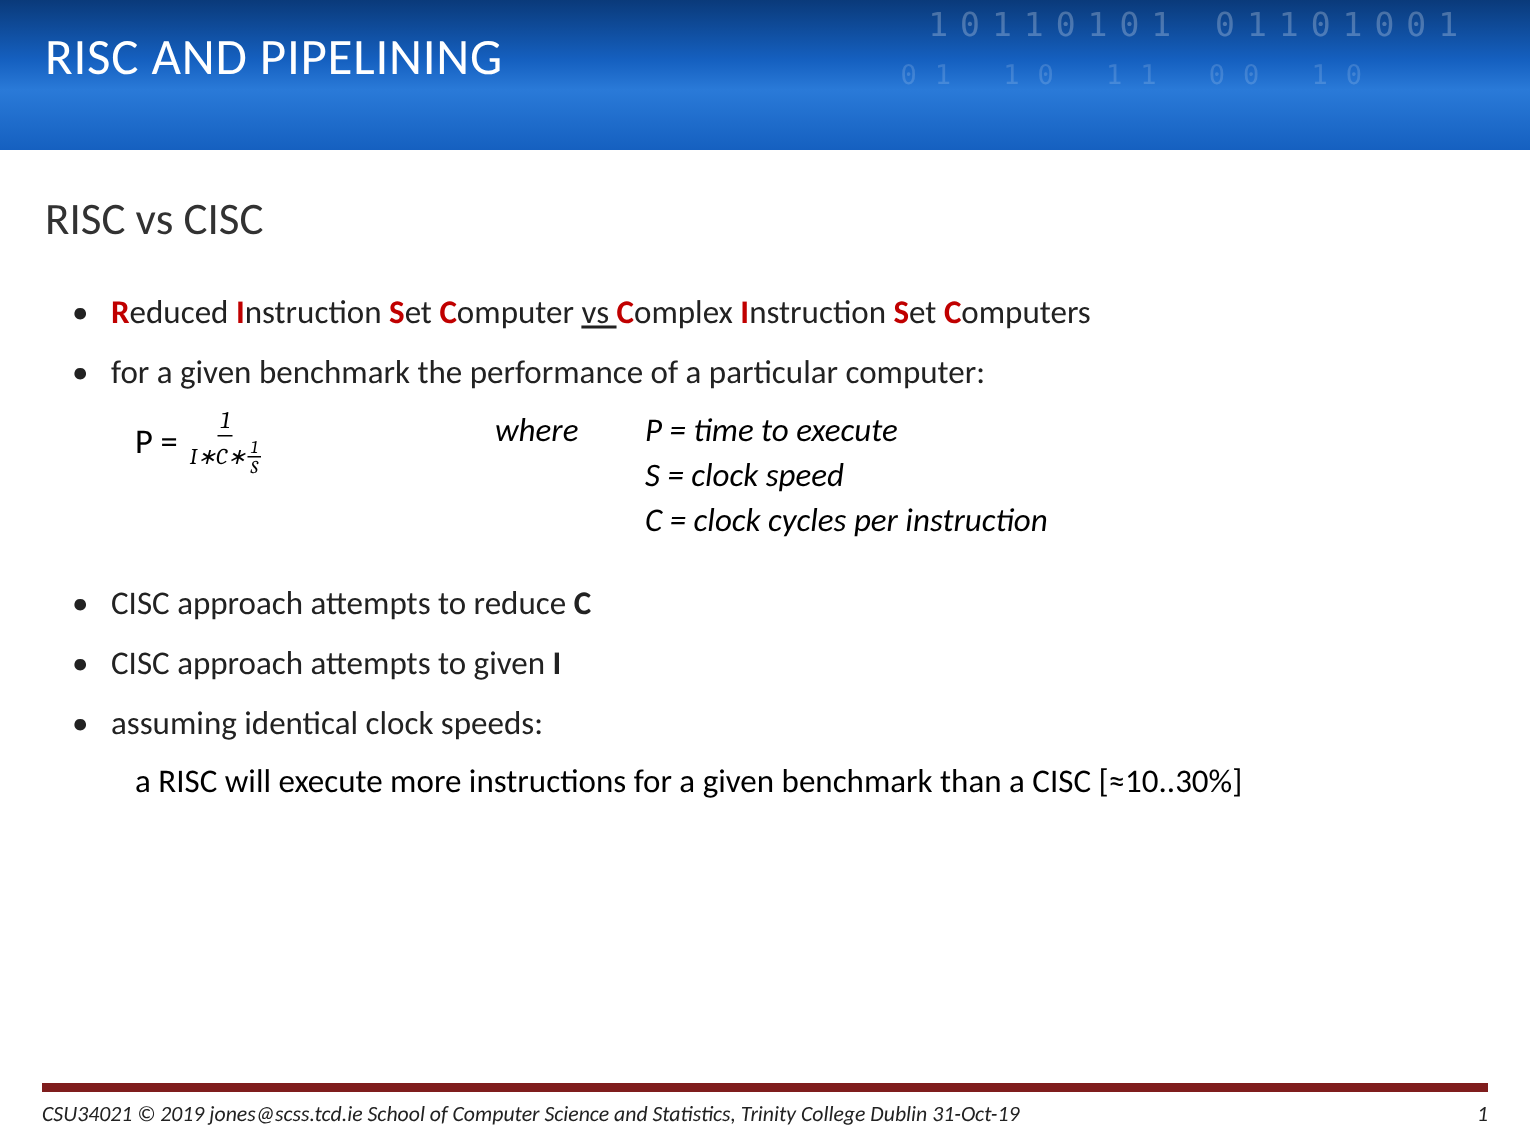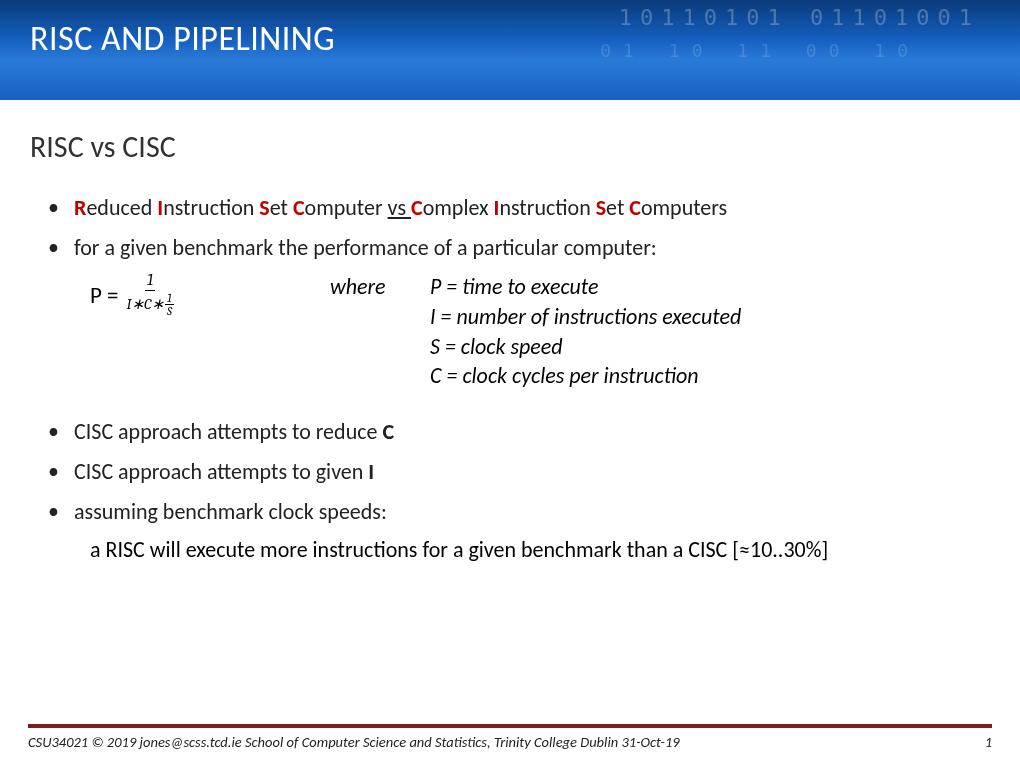--- a/index.html
+++ b/index.html
@@ -139,21 +139,21 @@
     .indent {
       margin-left: 60px;
       font-size: 22px;
       margin-bottom: 22px;
     }
     .footer {
       position: absolute;
       bottom: 14px;
       left: 28px;
       right: 28px;
-      border-top: 4px solid #7f1d1d;
+      border-top: 6px solid #7f1d1d;
       padding-top: 5px;
       font-size: 14.5px;
       color: #222;
       display: flex;
       justify-content: space-between;
       font-style: italic;
     }
     .footer .pg { font-style: italic; }
   </style>
 </head>
@@ -187,34 +187,33 @@
             <span>∗</span>
           <span class="mini-frac">
             <span class="mt">1</span>
             <span class="mb">S</span>
           </span>
         </span>
       </span>
     </div>
     <div class="where-block">
       <div><span class="wh-label">where</span><span>P = time to execute</span></div>
-      <div><span class="wh-label"></span><span>I = number of instructions executed</span></div>
       <div><span class="wh-label"></span><span>S = clock speed</span></div>
       <div><span class="wh-label"></span><span>C = clock cycles per instruction</span></div>
     </div>
   </div>
 
   <ul class="bullets">
     <li>
       <span>CISC approach attempts to reduce </span><span class="b">C</span>
     </li>
     <li class="gap">
       <span>CISC approach attempts to given </span><span class="b">I</span>
     </li>
-    <li>assuming benchmark clock speeds:</li>
+    <li>assuming identical clock speeds:</li>
   </ul>
 
 
   <div class="indent">a RISC will execute more instructions for a given benchmark than a CISC [≈10..30%]</div>
 </div>
 
 <div class="footer">
   <span>CSU34021 © 2019 jones@scss.tcd.ie School of Computer Science and Statistics, Trinity College Dublin  31-Oct-19</span>
   <span class="pg">1</span>
 </div>

